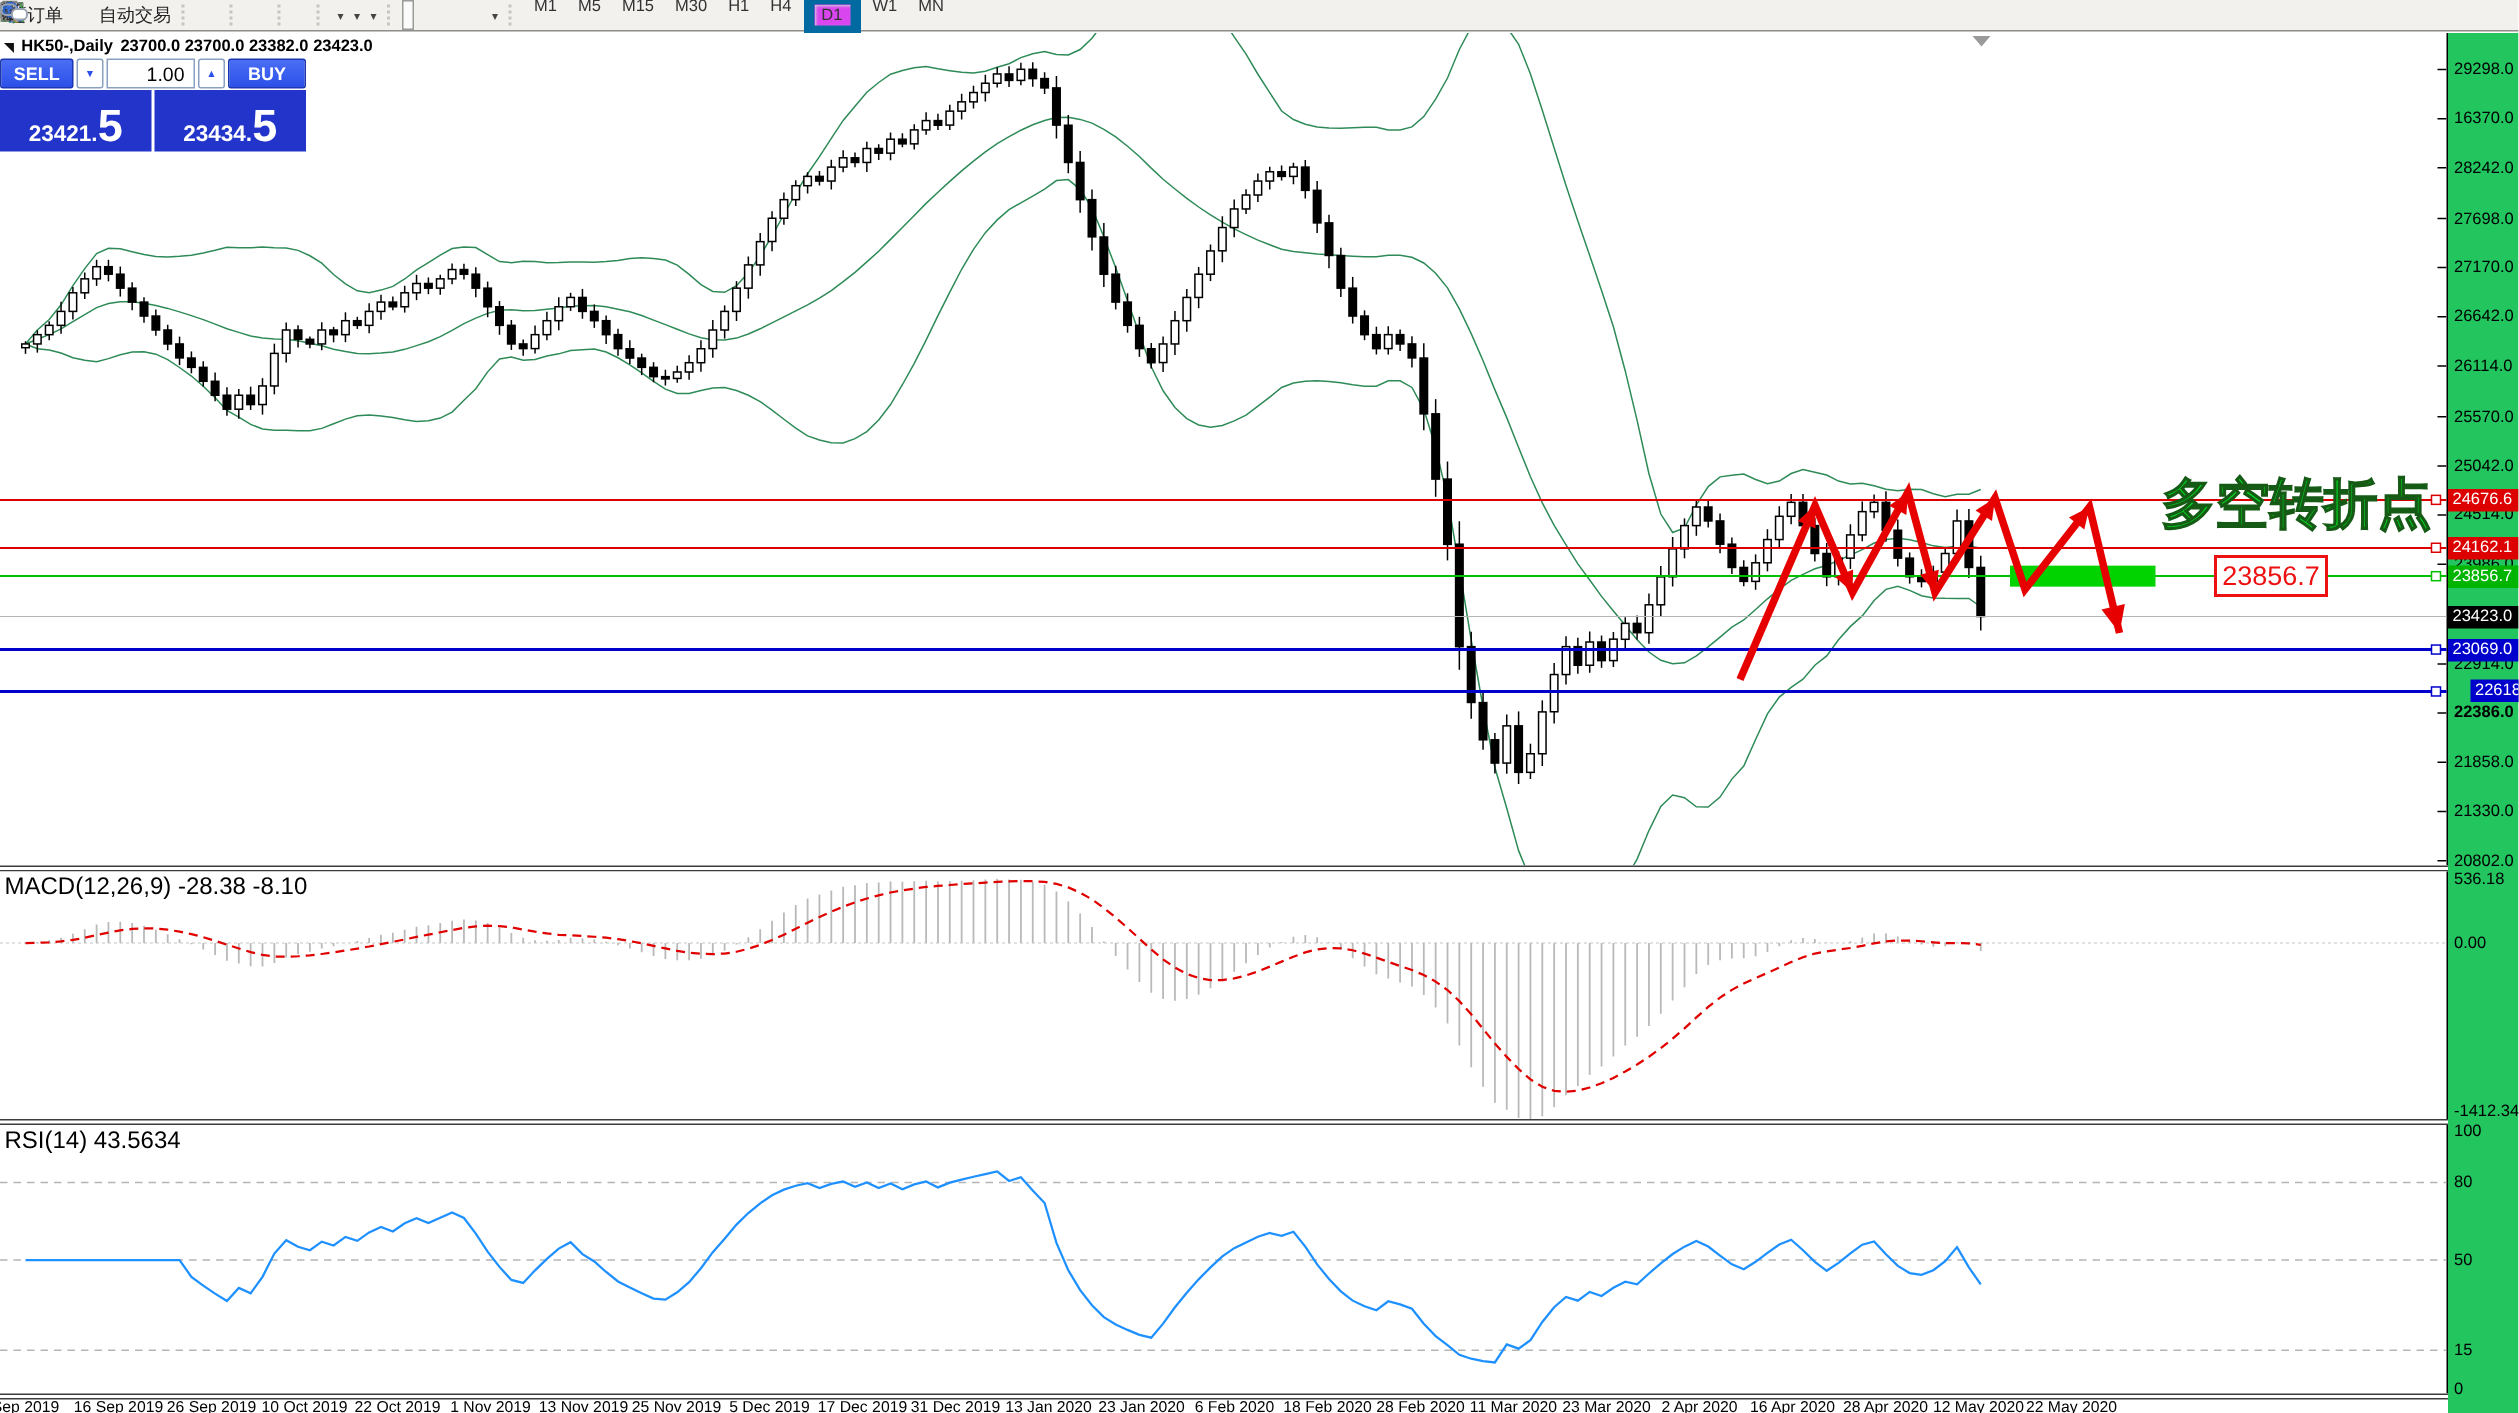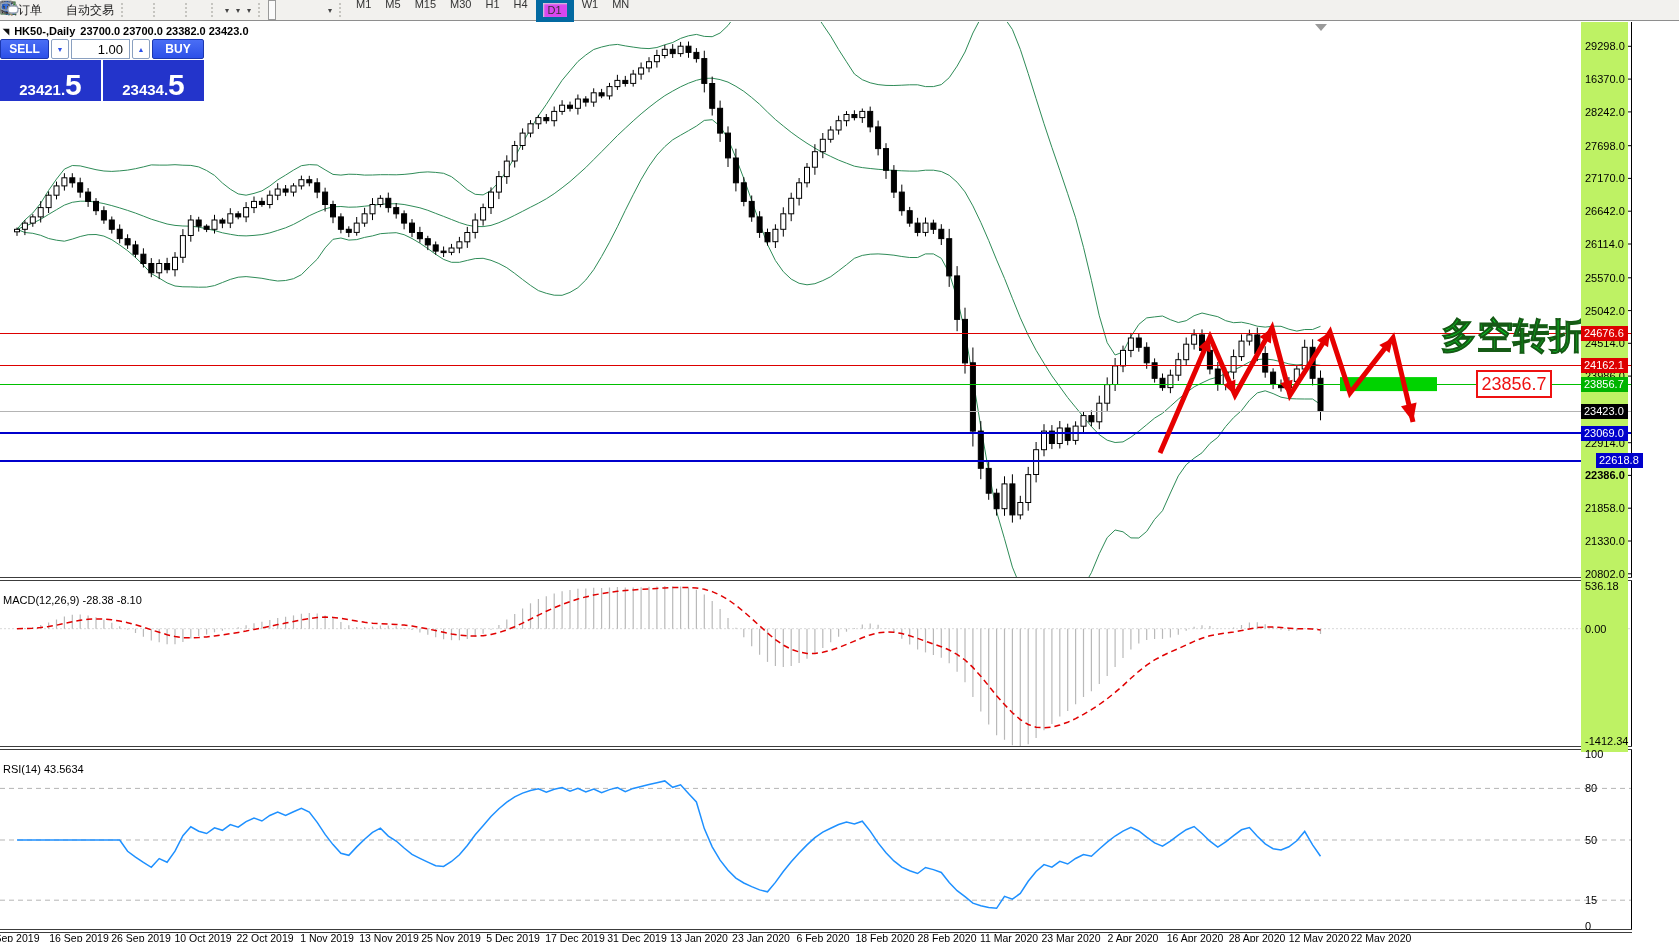--- a/index.html
+++ b/index.html
@@ -18,27 +18,27 @@
   .spacer{flex:1}
   
   .chart-area{position:absolute;top:22px;left:0;width:1679px;height:920px;background:#fff}
   .plot{position:absolute;left:0;width:1632px;box-sizing:border-box;border-right:1px solid #000;background:#fff}
   #main-panel{top:0;height:555px}
   #macd-panel{top:559px;height:165px}
   #rsi-panel{top:728px;height:179px}
   .sep{position:absolute;left:0;width:1632px;height:2px;background:#fff;
        border-top:1px solid #3c3c3c;border-bottom:1px solid #3c3c3c}
   #sep1{top:555px}#sep2{top:724px}#sep3{top:907px}
-  .axis{position:absolute;left:1581px;top:0;width:47px;height:730px;background:#bef264;font-size:11px;color:#000}
+  .axis{position:absolute;left:1632px;top:0;width:47px;height:920px;background:#22c55e;font-size:11px;color:#000}
   .axis .tick{position:absolute;left:4px;height:12px;line-height:12px}
   .axis .chip{position:absolute;left:0;width:47px;height:15px;line-height:15px;color:#fff;
               padding-left:3px;box-sizing:border-box;font-size:11px}
   .dates{position:absolute;left:0;top:910px;width:1632px;height:12px;font-size:10.5px;color:#000}
   .dates span{position:absolute;top:0;transform:translateX(-50%);white-space:nowrap}
-  .ind-label{position:absolute;left:3px;top:13px;font-size:11px;color:#000;z-index:5}
+  .ind-label{position:absolute;left:3px;top:2px;font-size:16px;color:#000;z-index:5}
   
   .chart-title{position:absolute;top:3px;left:3px;font-size:11px;font-weight:bold;color:#000;
                display:flex;align-items:center;gap:5px;z-index:6}
   .chart-title .mk{font-size:8px;color:#111}
   
   .tp{position:absolute;top:17px;left:0;width:204px;z-index:7;font-family:"Liberation Sans",sans-serif}
   .tp-row1{display:flex;height:20px;gap:2px;align-items:stretch}
   .tp-row1 .bbtn{flex:0 0 47px;background:linear-gradient(#4a6ef5,#2c50e8);color:#fff;border:1px solid #1b37b0;
       font-size:12px;font-weight:bold;text-align:center;line-height:19px;border-radius:2px}
   .tp-row1 .buy{flex:0 0 50px}

